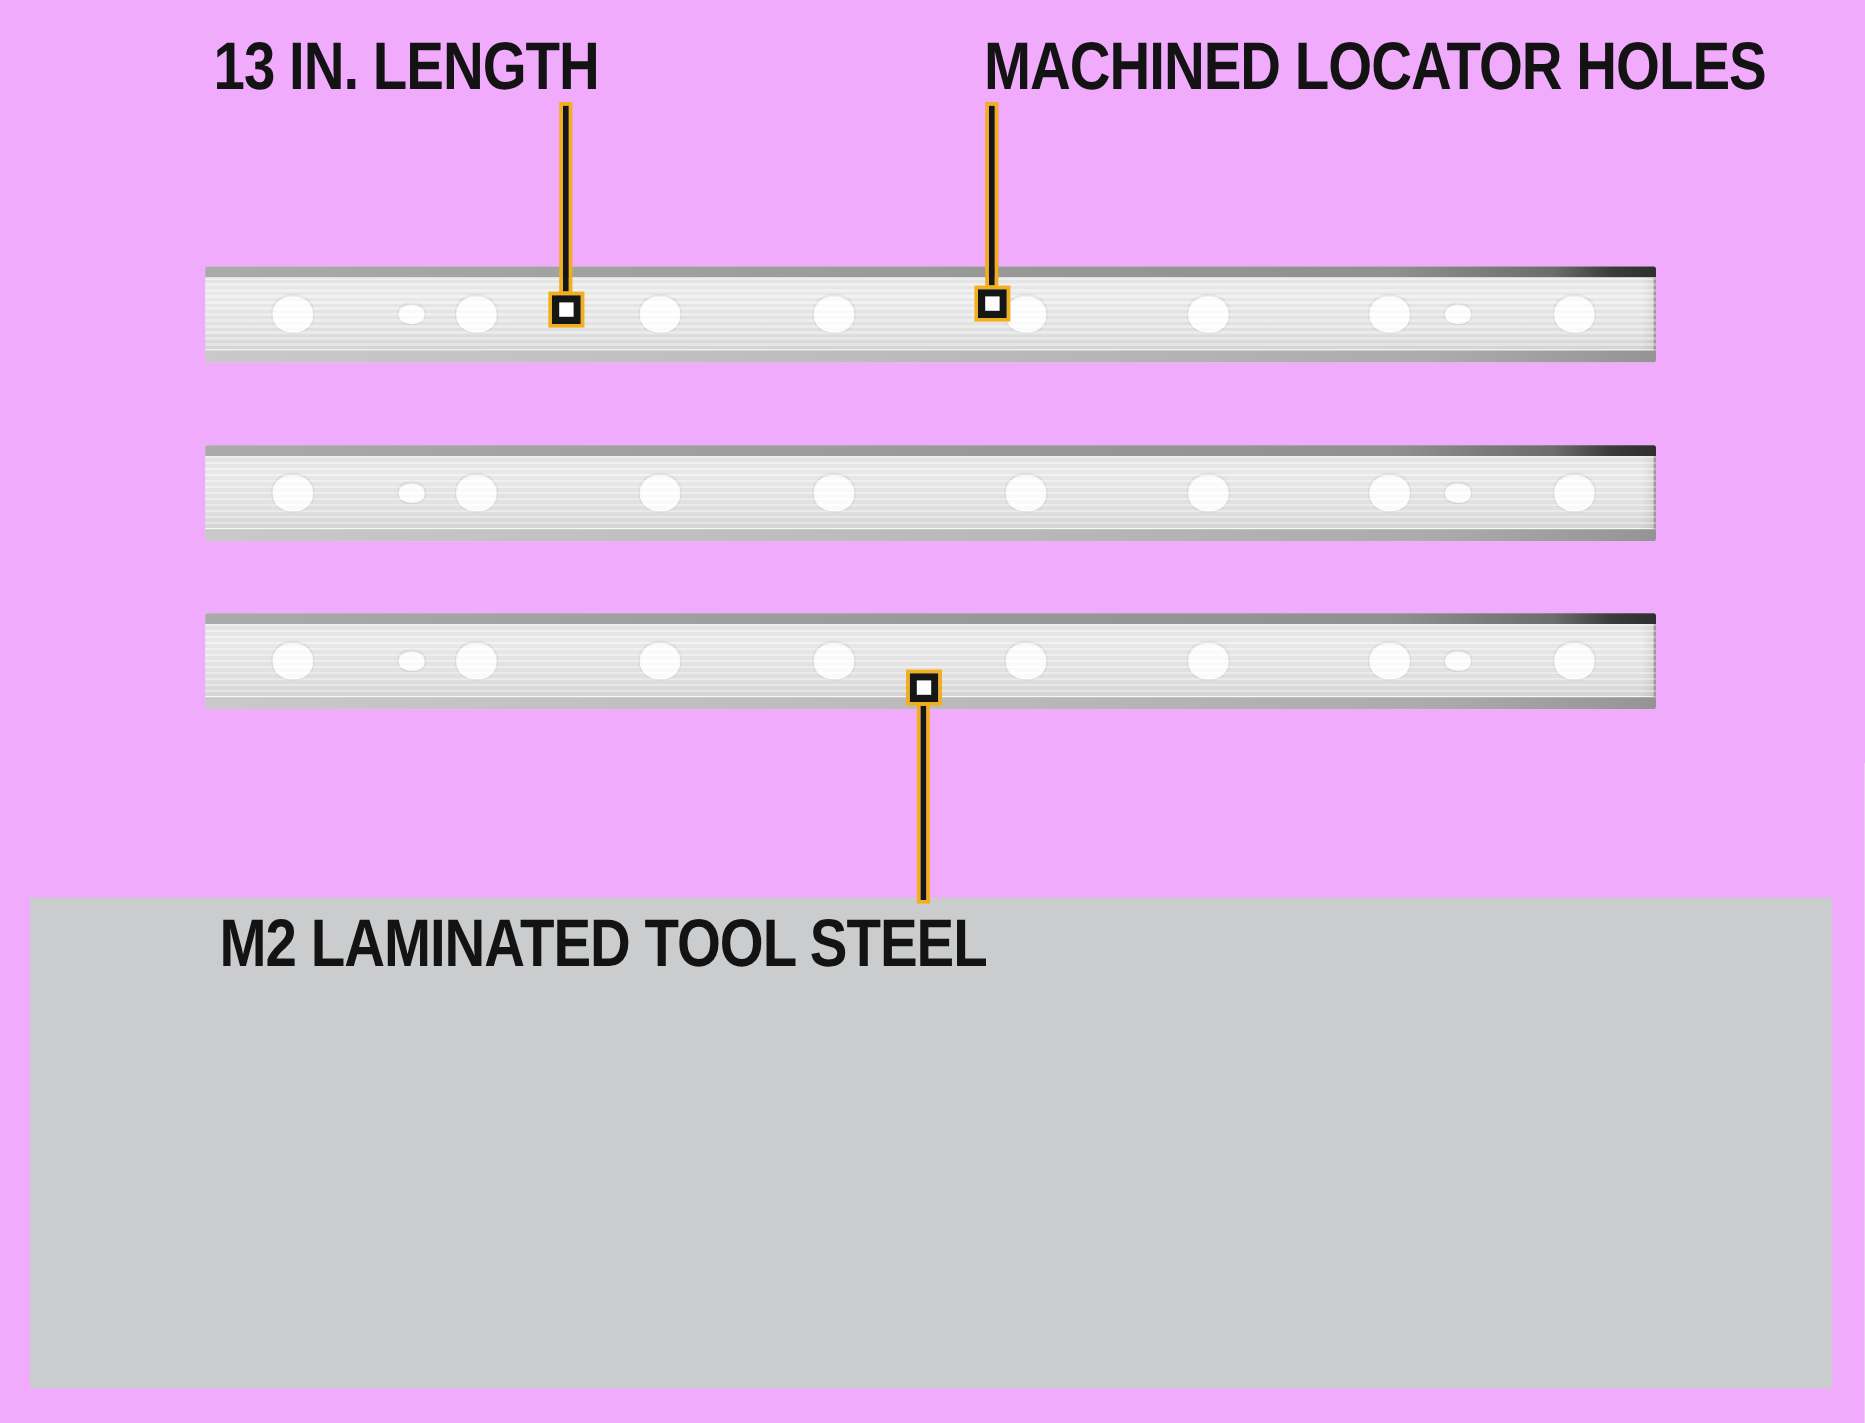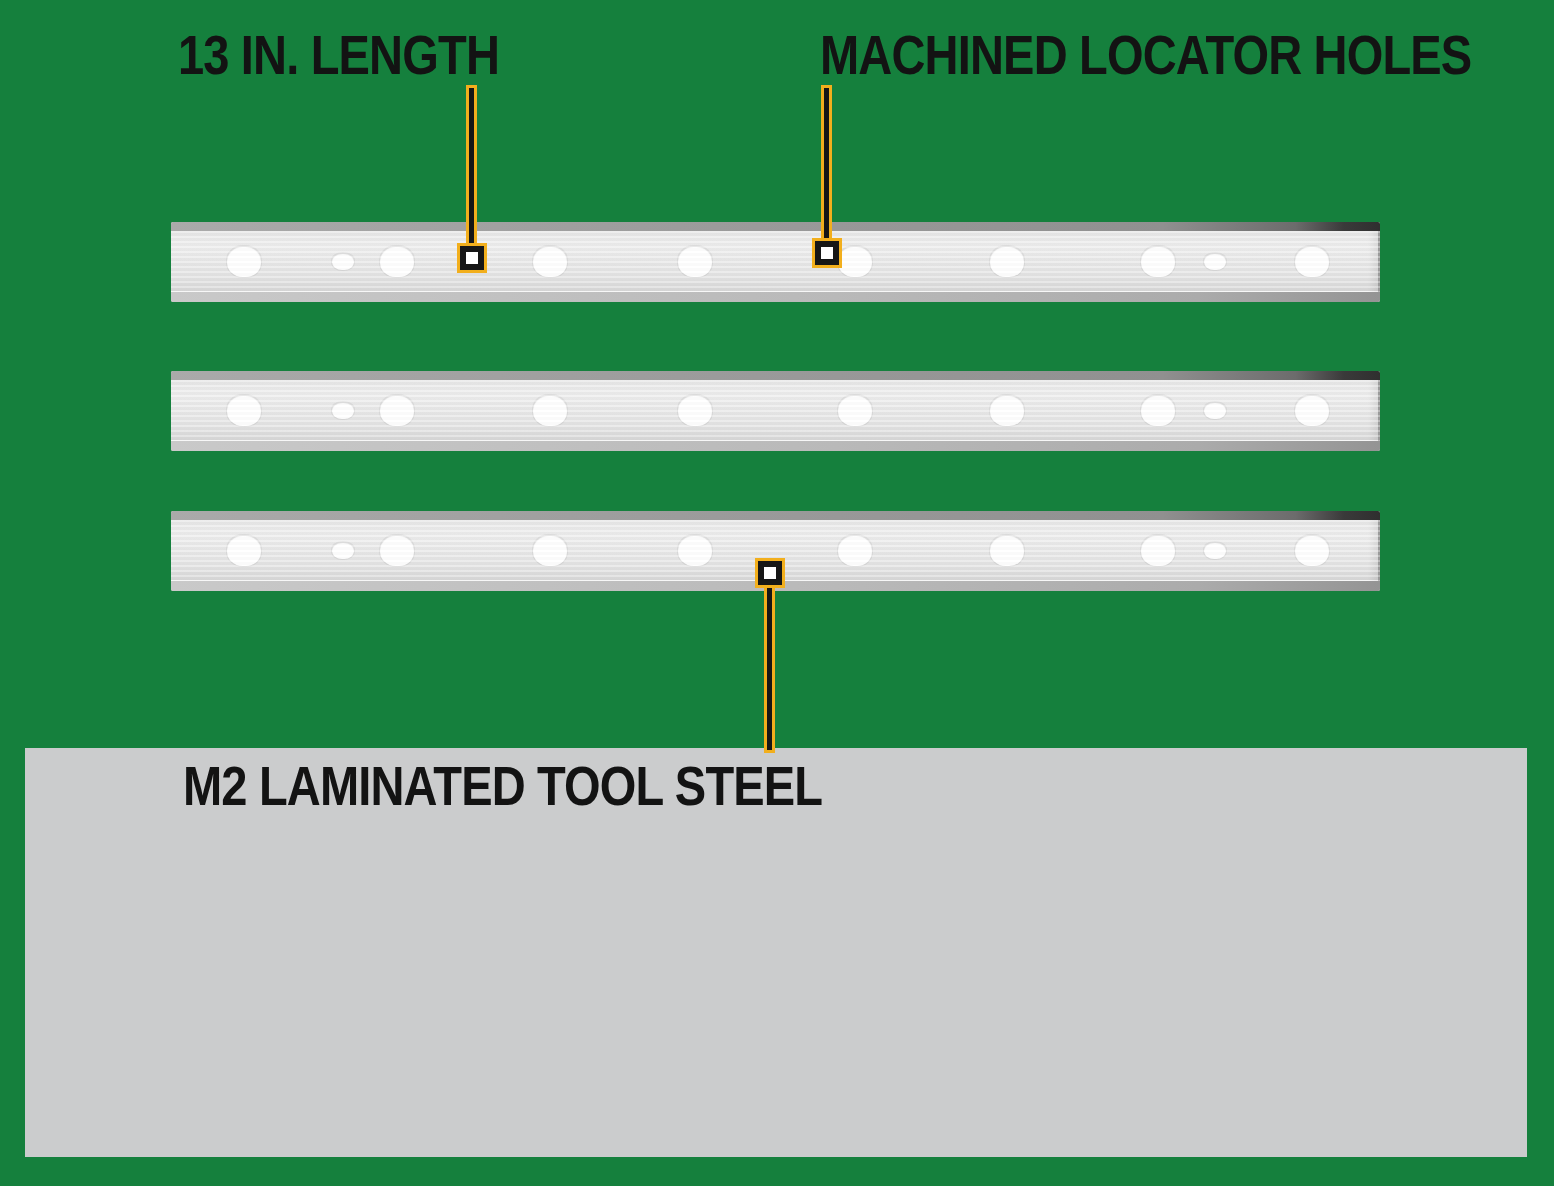--- a/index.html
+++ b/index.html
@@ -1,19 +1,19 @@
 <!DOCTYPE html>
 <html><head>
 <meta charset="utf-8">
 <style>
   html,body{margin:0;padding:0;background:#fff;}
   .stage{
     position:relative;
     width:1554px;height:1186px;
-    background:#15803d;
+    background:#f0abfc;
     overflow:hidden;
     font-family:"Liberation Sans", sans-serif;
   }
   
   .gray-panel{
     position:absolute;
     left:25px;top:748px;
     width:1502px;height:409px;
     background:var(--panel,#cbcccd);
     z-index:0;

